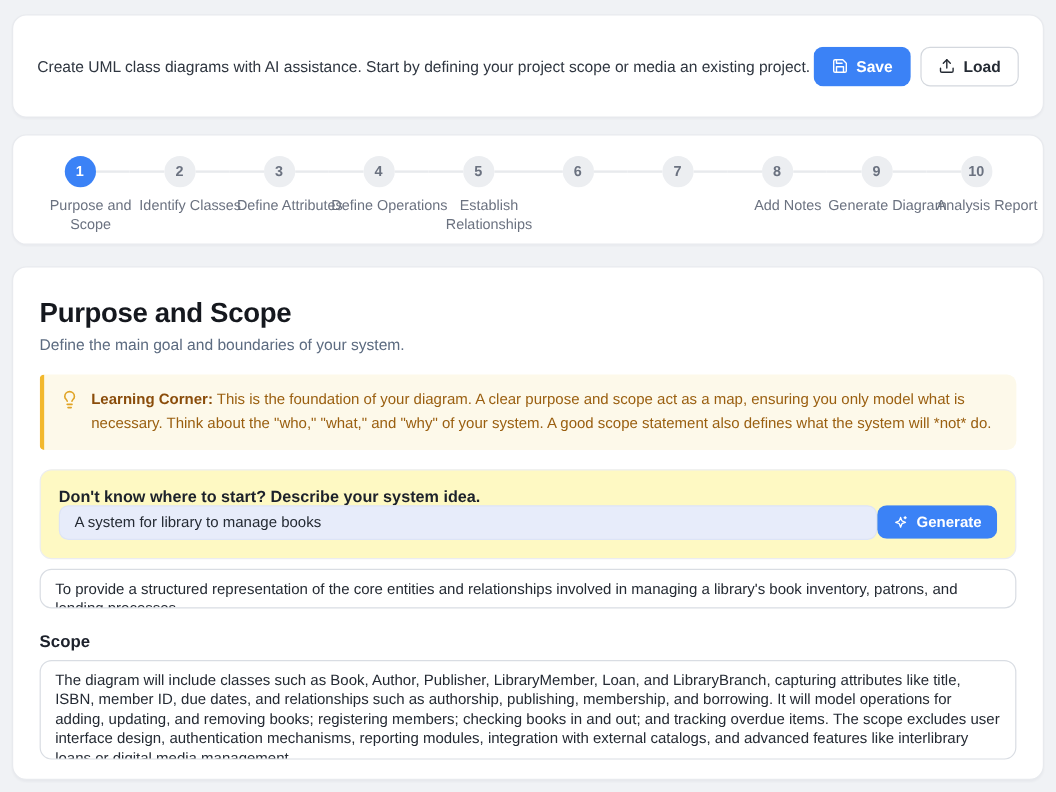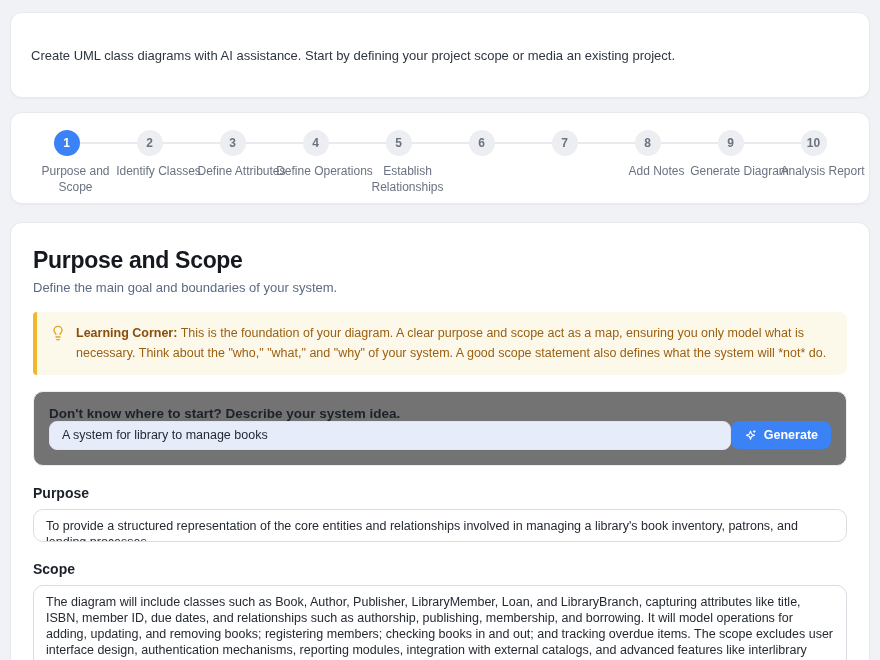--- a/index.html
+++ b/index.html
@@ -84,21 +84,21 @@
     padding: 11px 16px 11px 13px;
     display: flex; gap: 10px;
     align-items: flex-start;
   }
   .learning-corner svg { flex: 0 0 auto; margin-top: 2px; }
   .learning-text { font-size: 12.5px; line-height: 1.62; color: #9a5f10; }
   .learning-text b { color: #8a4d0b; text-align: center; }
 
   .helper-card {
     margin-top: 16px;
-    background: #737373;
+    background: #fef9c3;
     border: 1px solid #ecedf0;
     border-radius: 10px;
     padding: 14px 15px 15px 15px;
   }
   .helper-heading { font-size: 13.5px; font-weight: 700; color: #1c212b; }
   .helper-row { display: flex; align-items: center; }
   .helper-input {
     flex: 1 1 auto;
     height: 29px;
     background: #e7ecfa;
@@ -129,20 +129,42 @@
     outline: none;
   }
   .purpose-box { height: 33px; overflow: hidden; }
   .scope-box { height: 83px; overflow: hidden; }
 </style>
 </head>
 <body>
 
 <div class="card header-card">
   <div class="header-desc">Create UML class diagrams with AI assistance. Start by defining your project scope or media an existing project.</div>
+  <div class="header-actions">
+    <button class="btn btn-primary">
+      <span>
+        <svg width="14" height="14" viewBox="0 0 24 24" fill="none" stroke="#ffffff" stroke-width="2" stroke-linecap="round" stroke-linejoin="round">
+          <path d="M19 21H5a2 2 0 0 1-2-2V5a2 2 0 0 1 2-2h11l5 5v11a2 2 0 0 1-2 2z"></path>
+          <polyline points="17 21 17 13 7 13 7 21"></polyline>
+          <polyline points="7 3 7 8 15 8"></polyline>
+        </svg>
+      </span>
+      <span>Save</span>
+    </button>
+    <button class="btn btn-secondary">
+      <span>
+        <svg width="14" height="14" viewBox="0 0 24 24" fill="none" stroke="#242a33" stroke-width="2" stroke-linecap="round" stroke-linejoin="round">
+          <path d="M21 15v4a2 2 0 0 1-2 2H5a2 2 0 0 1-2-2v-4"></path>
+          <polyline points="17 8 12 3 7 8"></polyline>
+          <line x1="12" y1="3" x2="12" y2="15"></line>
+        </svg>
+      </span>
+      <span>Load</span>
+    </button>
+  </div>
 </div>
 
 <div class="card stepper-card">
   <div class="step active">
     <div class="step-top">
         <div class="step-line left"></div>
       <div class="step-circle">1</div>
       <div class="step-line right"></div>
       </div>
     <div class="step-label">Purpose and Scope</div>
@@ -246,19 +268,18 @@
             <path d="M12 4l1.7 4.6a2 2 0 0 0 1.2 1.2L19.5 11.5l-4.6 1.7a2 2 0 0 0-1.2 1.2L12 19l-1.7-4.6a2 2 0 0 0-1.2-1.2L4.5 11.5l4.6-1.7a2 2 0 0 0 1.2-1.2L12 4z"></path>
             <path d="M19 3v3"></path>
               <path d="M20.5 4.5h-3"></path>
           </svg>
         </span>
         <span>Generate</span>
       </button>
     </div>
   </div>
 
-  <div class="field-label">Purpose</div>
   <textarea class="field-box purpose-box" spellcheck="false" style="">To provide a structured representation of the core entities and relationships involved in managing a library's book inventory, patrons, and lending processes.</textarea>
 
   <div class="field-label">Scope</div>
   <textarea class="field-box scope-box" spellcheck="false" style="">The diagram will include classes such as Book, Author, Publisher, LibraryMember, Loan, and LibraryBranch, capturing attributes like title, ISBN, member ID, due dates, and relationships such as authorship, publishing, membership, and borrowing. It will model operations for adding, updating, and removing books; registering members; checking books in and out; and tracking overdue items. The scope excludes user interface design, authentication mechanisms, reporting modules, integration with external catalogs, and advanced features like interlibrary loans or digital media management.</textarea>
 
 </div>
 
 </body></html>

